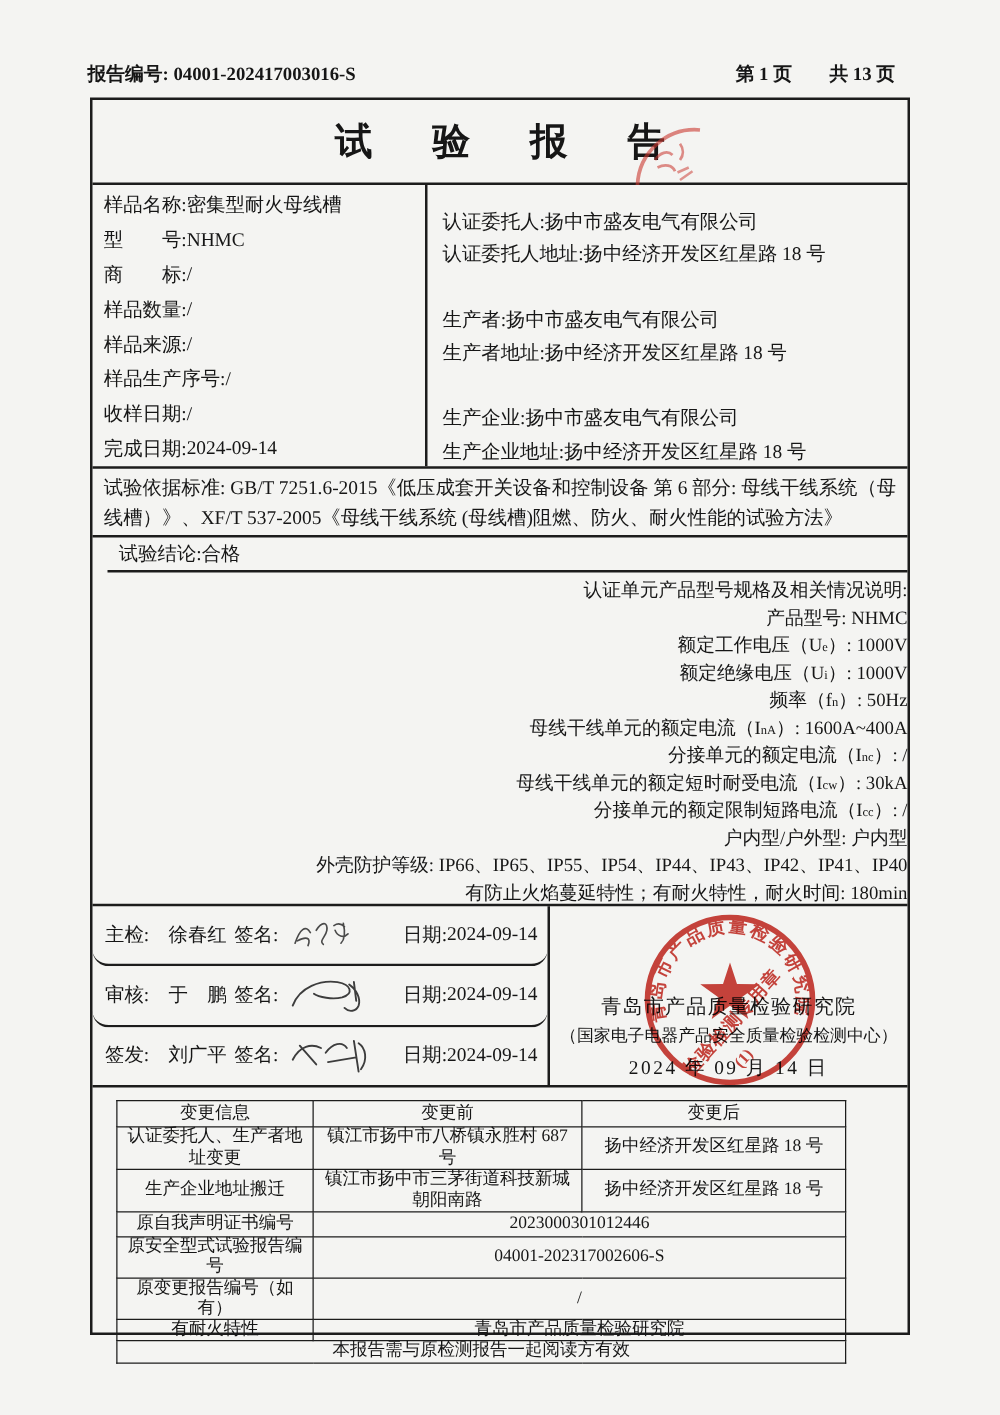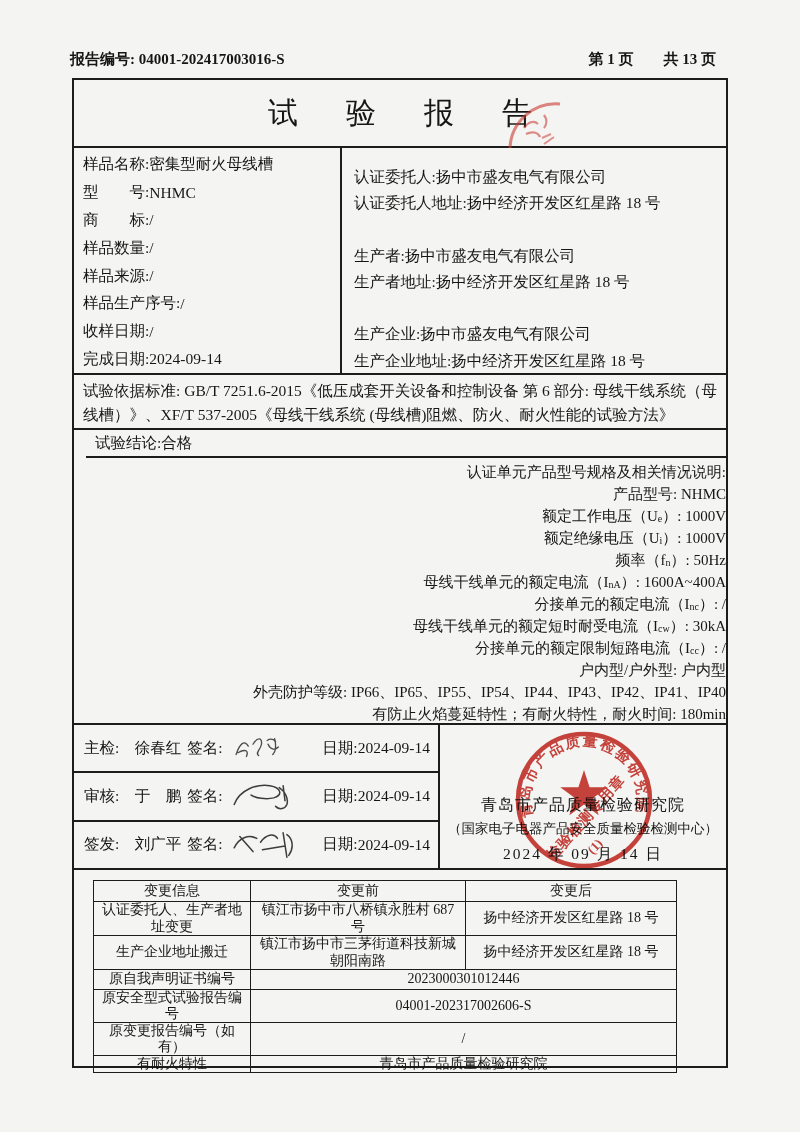--- a/index.html
+++ b/index.html
@@ -7,41 +7,41 @@
   .page{position:relative;width:800px;height:1132px;overflow:hidden;}
   
   .hdr{position:absolute;left:62px;top:50px;width:656px;display:flex;justify-content:space-between;align-items:flex-end;font-size:15px;font-weight:bold;}
   .hdr .left{padding-left:8px;}
   .hdr .right{padding-right:2px;}
   
   .box{position:absolute;left:72px;top:78px;width:652px;height:986px;border:2px solid #1c1c1c;}
   .sec{border-bottom:2px solid #1c1c1c;box-sizing:border-box;position:relative;}
   
   .title-sec{height:68px;display:flex;align-items:center;justify-content:center;}
-  .title{font-size:30px;font-weight:normal;letter-spacing:9px;text-indent:9px;}
+  .title{font-size:30px;font-weight:bold;letter-spacing:9px;text-indent:9px;}
   .title-stamp{position:absolute;left:428px;top:18px;opacity:.8;}
   
   .info-sec{height:227px;display:flex;}
   .info-left{width:268px;border-right:2px solid #1c1c1c;box-sizing:border-box;padding:3px 0 0 9px;}
   .info-left .row{height:27.8px;display:flex;align-items:center;font-size:15.5px;white-space:nowrap;}
   .info-right{flex:1;padding:16px 0 0 12px;}
   .info-right .slot{height:26.3px;display:flex;align-items:center;font-size:15.5px;white-space:nowrap;}
   
   .std-sec{height:55px;font-size:15.5px;line-height:24px;padding:4px 6px 0 9px;}
   
   .concl-sec{height:28px;display:flex;align-items:center;font-size:15.5px;padding-left:9px;margin-left:12px;}
   
   .spec-sec{height:267px;padding:2px 0 0 9px;}
   .spec-line{height:22px;display:flex;align-items:flex-end;font-size:15px;white-space:nowrap;justify-content:flex-end;}
   .spec-line sub{font-size:10px;line-height:1;transform:translateY(-2px);}
   
   .sig-sec{height:145px;display:flex;}
   .sig-left{width:366px;border-right:2px solid #1c1c1c;box-sizing:border-box;display:flex;flex-direction:column;}
   .sig-row{flex:1;display:flex;align-items:center;font-size:15.5px;padding:0 8px 0 10px;white-space:nowrap;}
-  .sig-row.bb{border-bottom:2px solid #1c1c1c;}
+  .sig-row.bb{border-bottom:2px solid #1c1c1c;border-radius:13px;}
   .sig-row .name{margin-left:4px;min-width:58px;text-align:right;}
   .sig-row .slabel{margin-left:6px;}
   .sig-scribble{width:88px;height:32px;flex:none;margin:0 2px;}
   .sig-row .dlabel{margin-left:auto;}
   .stamp-cell{flex:1;position:relative;}
   .stamp-text{position:absolute;left:0;right:0;text-align:center;white-space:nowrap;}
   .org{top:70px;font-size:16px;letter-spacing:1px;}
   .orgsub{top:95px;font-size:13.5px;}
   .sdate{top:119px;font-size:15.5px;letter-spacing:2px;}
   .seal{position:absolute;left:69px;top:0px;mix-blend-mode:multiply;opacity:.93;}
@@ -290,19 +290,22 @@
             <td colspan="2">04001-202317002606-S</td>
           </tr>
           <tr style="height:17px">
             <td>原变更报告编号（如有）</td>
             <td colspan="2">/</td>
           </tr>
           <tr style="height:17px">
             <td>有耐火特性</td>
             <td colspan="2">青岛市产品质量检验研究院</td>
           </tr>
+          <tr style="height:17px">
+            <td colspan="3">本报告需与原检测报告一起阅读方有效</td>
+          </tr>
         </tbody>
           </table>
       </div>
     </div>
 
   </div>
 </div>
 
 </body></html>

